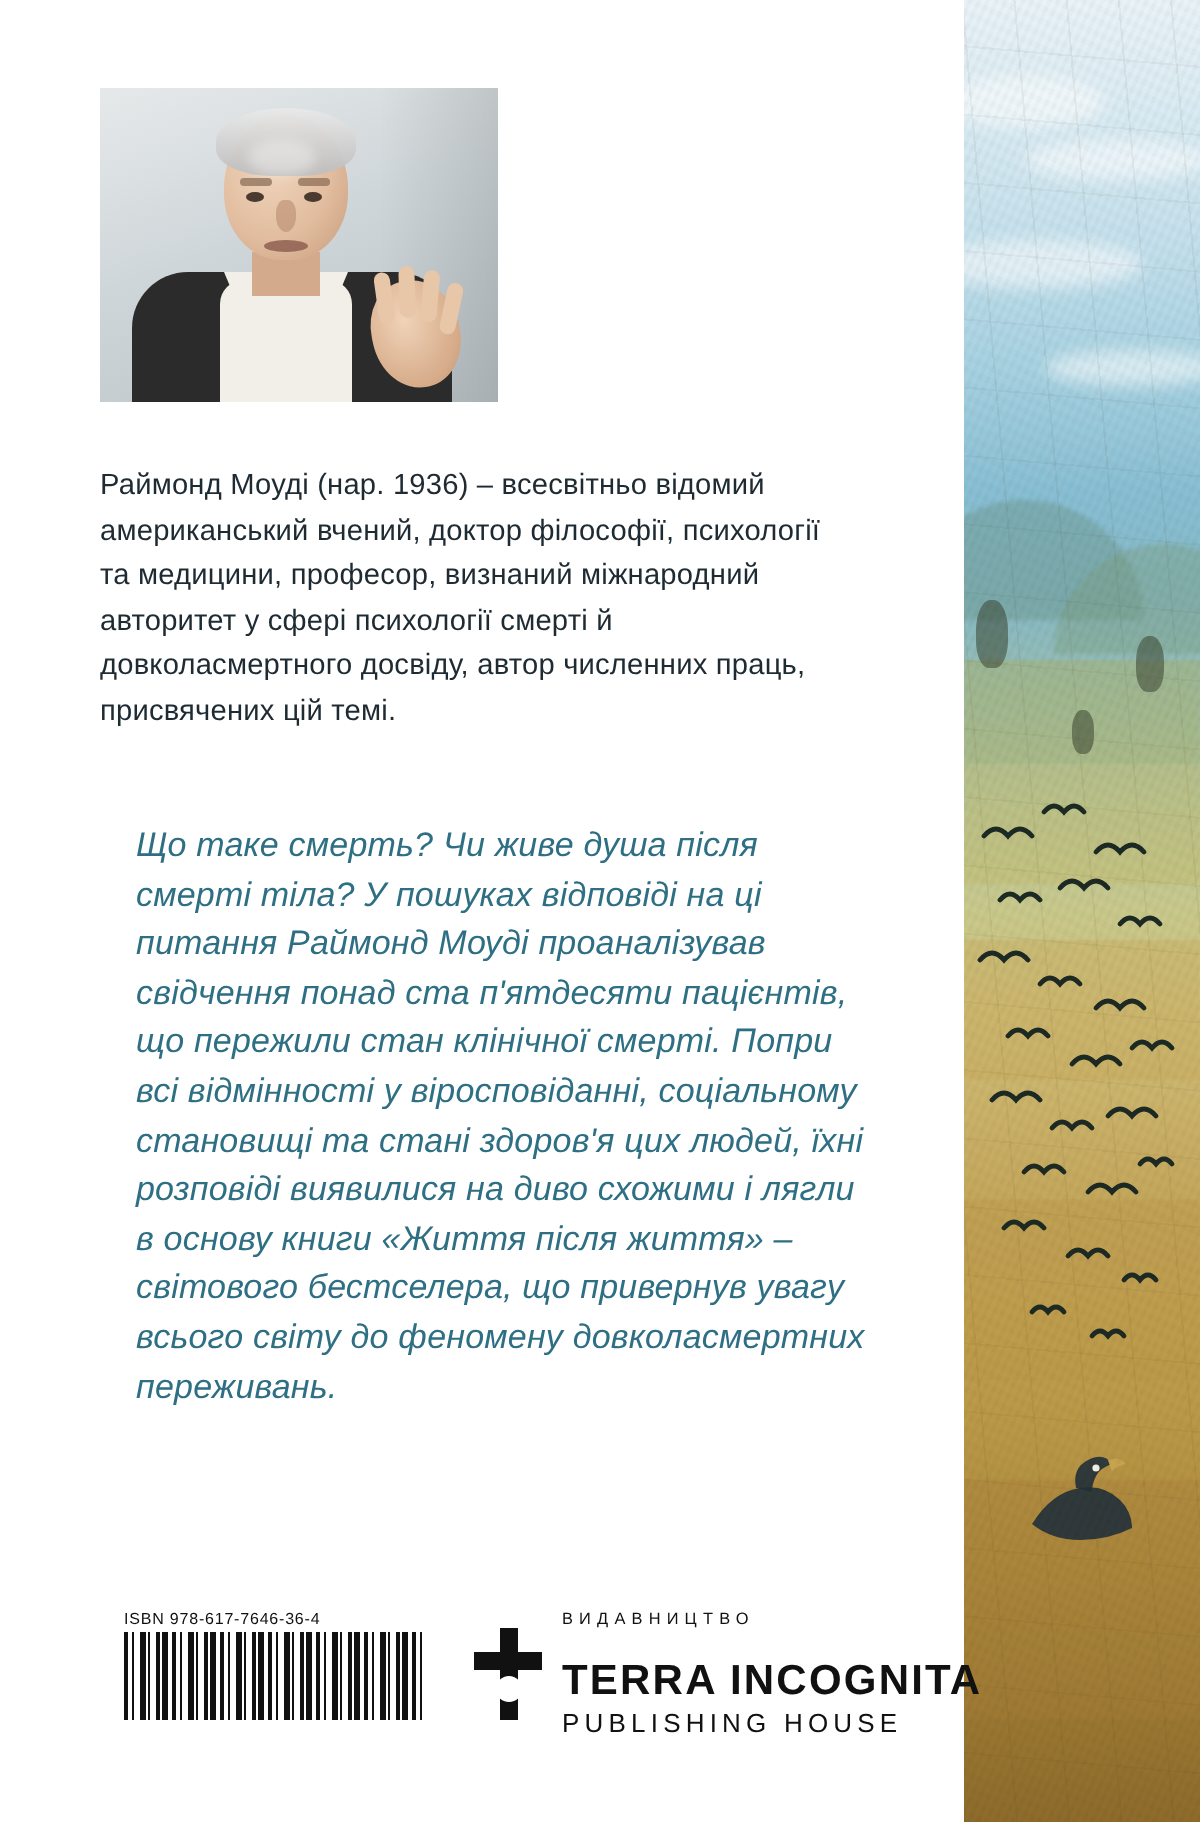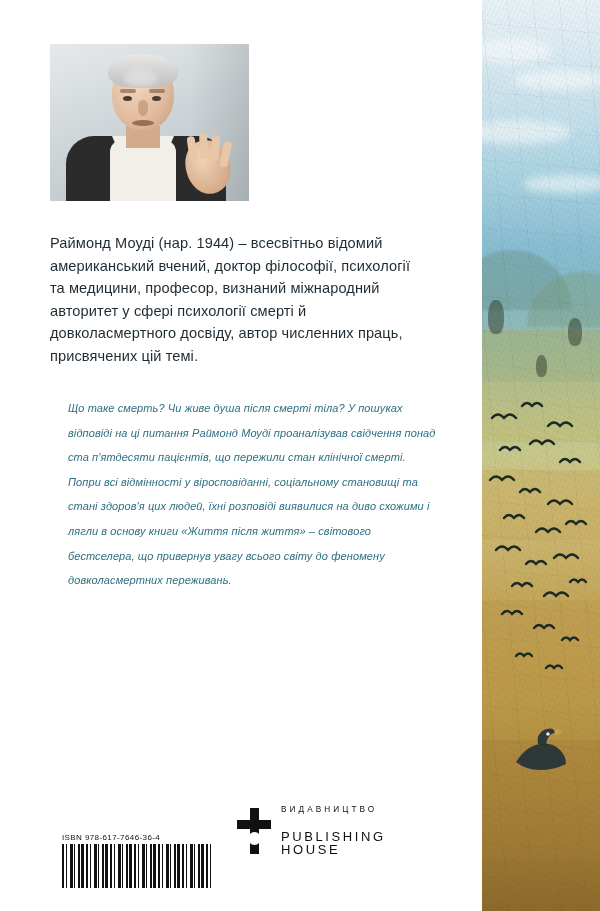--- a/index.html
+++ b/index.html
@@ -268,36 +268,35 @@
     top: 232px;
     width: 378px;
     font-size: 14.6px;
     line-height: 22.6px;
     color: #1f2b33;
     letter-spacing: 0.1px;
   }
   #book-blurb {
     position: absolute;
     left: 68px;
-    top: 396px;
+    top: 411px;
     width: 372px;
-    font-size: 11px;
+    font-size: 17px;
     line-height: 24.6px;
     color: #2e6f84;
     font-style: italic;
     letter-spacing: 0.1px;
   }
 
   
   #barcode-block {
     position: absolute;
     left: 62px;
     top: 805px;
     width: 152px;
-    margin-top: 28px;
   }
   #barcode-isbn-text {
     font-size: 8px;
     color: #111;
     letter-spacing: 0.4px;
     margin-bottom: 2px;
     font-family: "Liberation Sans", sans-serif;
   }
   #barcode-bars {
     position: relative;
@@ -457,34 +456,35 @@
     <div class="eye-r"></div>
     <div class="nose"></div>
     <div class="mouth"></div>
     <div class="hand"></div>
     <div class="finger f1"></div>
     <div class="finger f2"></div>
     <div class="finger f3"></div>
     <div class="finger f4"></div>
   </div>
 
-  <div id="author-bio">Раймонд Моуді (нар. 1944) – всесвітньо відомий американський вчений, доктор філософії, психології та медицини, професор, визнаний міжнародний авторитет у сфері психології смерті й довколасмертного досвіду, автор численних праць, присвячених цій темі.</div>
+  <div id="author-bio">Раймонд Моуді (нар. 1936) – всесвітньо відомий американський вчений, доктор філософії, психології та медицини, професор, визнаний міжнародний авторитет у сфері психології смерті й довколасмертного досвіду, автор численних праць, присвячених цій темі.</div>
 
   <div id="book-blurb">Що таке смерть? Чи живе душа після смерті тіла? У пошуках відповіді на ці питання Раймонд Моуді проаналізував свідчення понад ста п'ятдесяти пацієнтів, що пережили стан клінічної смерті. Попри всі відмінності у віросповіданні, соціальному становищі та стані здоров'я цих людей, їхні розповіді виявилися на диво схожими і лягли в основу книги «Життя після життя» – світового бестселера, що привернув увагу всього світу до феномену довколасмертних переживань.</div>
 
   <div id="barcode-block">
     <div id="barcode-isbn-text">ISBN 978-617-7646-36-4</div>
     <div id="barcode-bars"></div>
   </div>
 
   <div id="publisher-logo">
     <div id="publisher-mark">
       <div class="cross-v"></div>
       <div class="cross-h"></div>
       <div class="cross-dot"></div>
     </div>
     <div id="publisher-text">
       <div id="publisher-kicker">ВИДАВНИЦТВО</div>
+      <div id="publisher-name">TERRA INCOGNITA</div>
       <div id="publisher-sub">PUBLISHING HOUSE</div>
     </div>
   </div>
 
 </div>
 
 </body></html>

